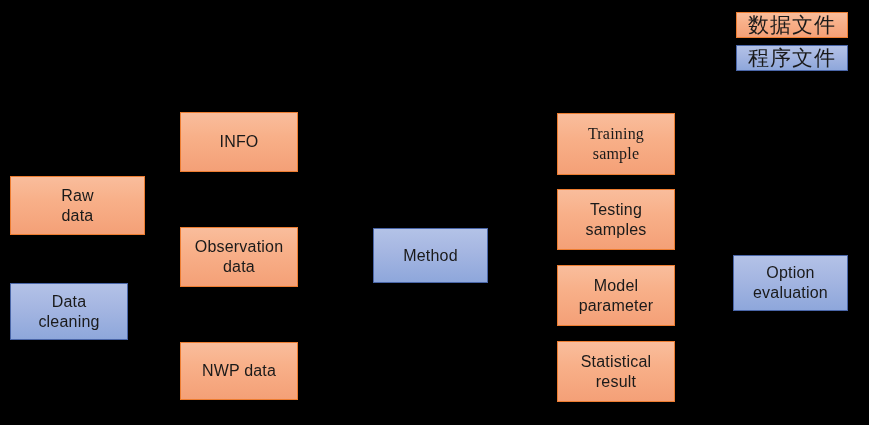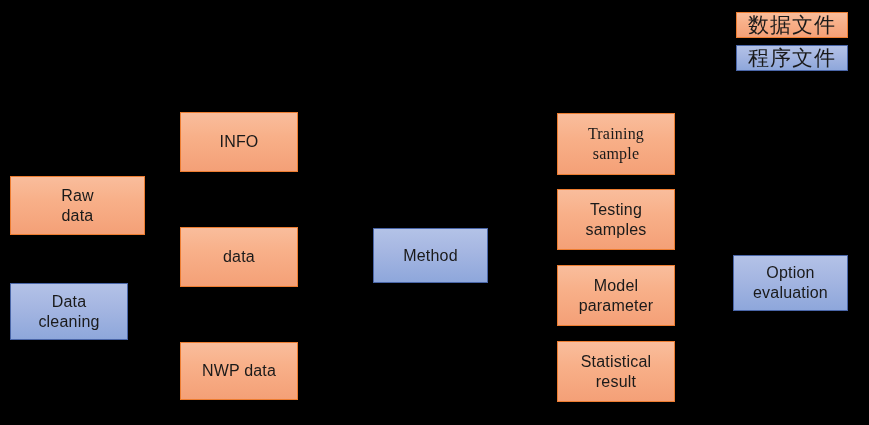--- a/index.html
+++ b/index.html
@@ -110,20 +110,21 @@
   </div>
 
   <div class="node data-file" style="left:180px; top:112px; width:118px; height:60px;">
     <div>
       <span class="label-line">INFO</span>
     </div>
   </div>
 
   <div class="node data-file" style="left:180px; top:227px; width:118px; height:60px;">
     <div>
+      <span class="label-line">Observation</span>
       <span class="label-line">data</span>
     </div>
   </div>
 
   <div class="node data-file" style="left:180px; top:342px; width:118px; height:58px;">
     <div>
       <span class="label-line">NWP data</span>
     </div>
   </div>
 

